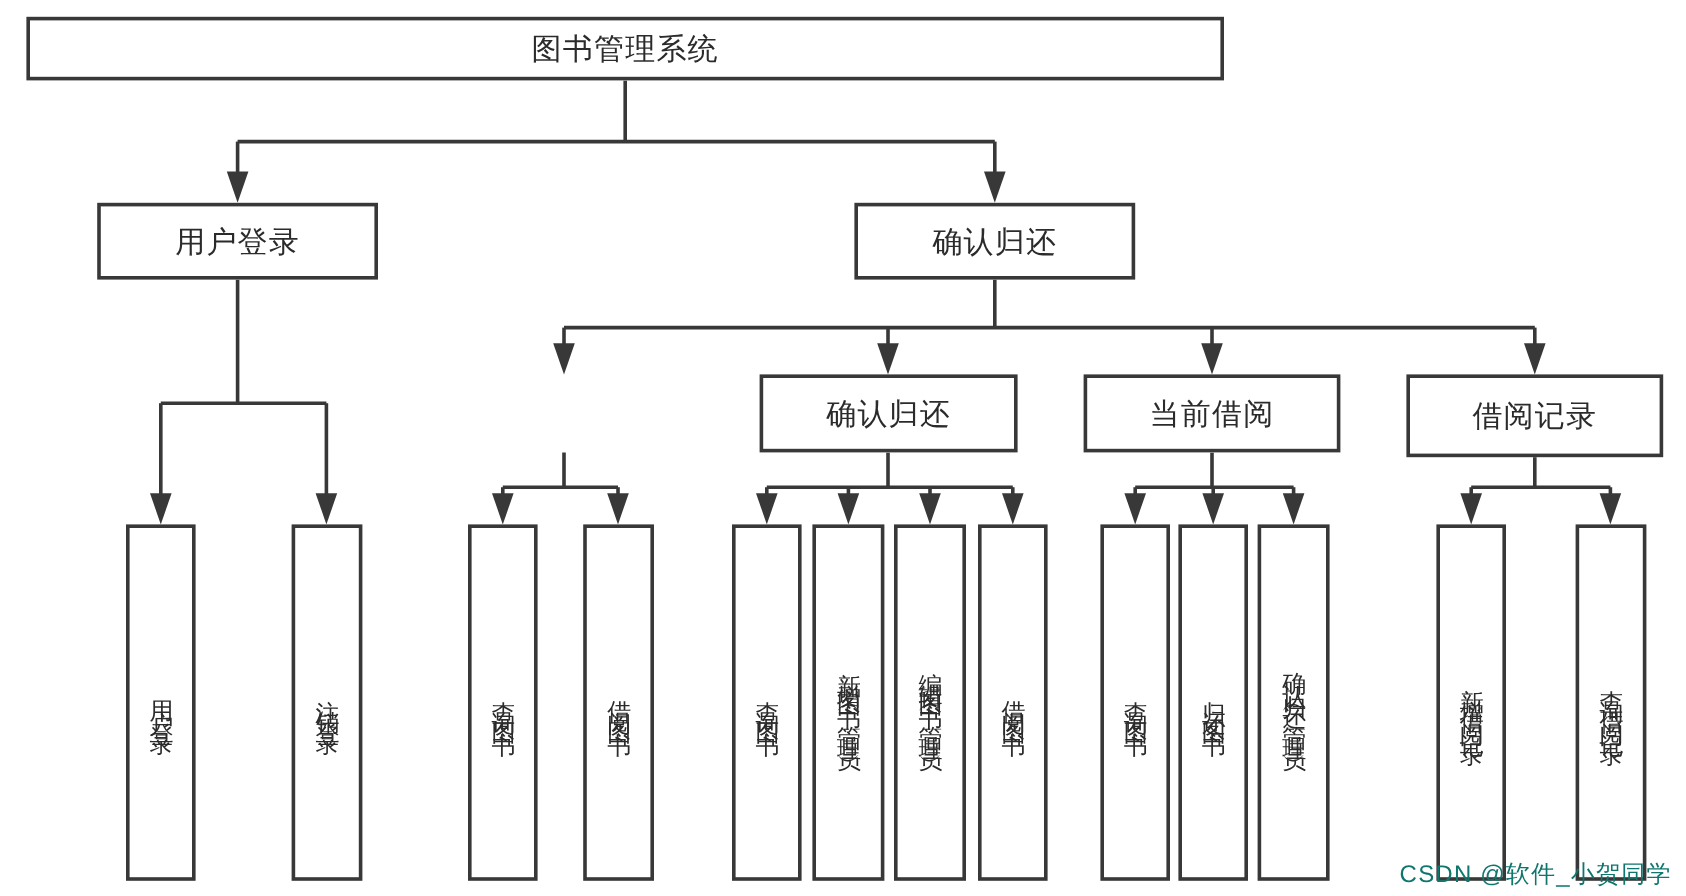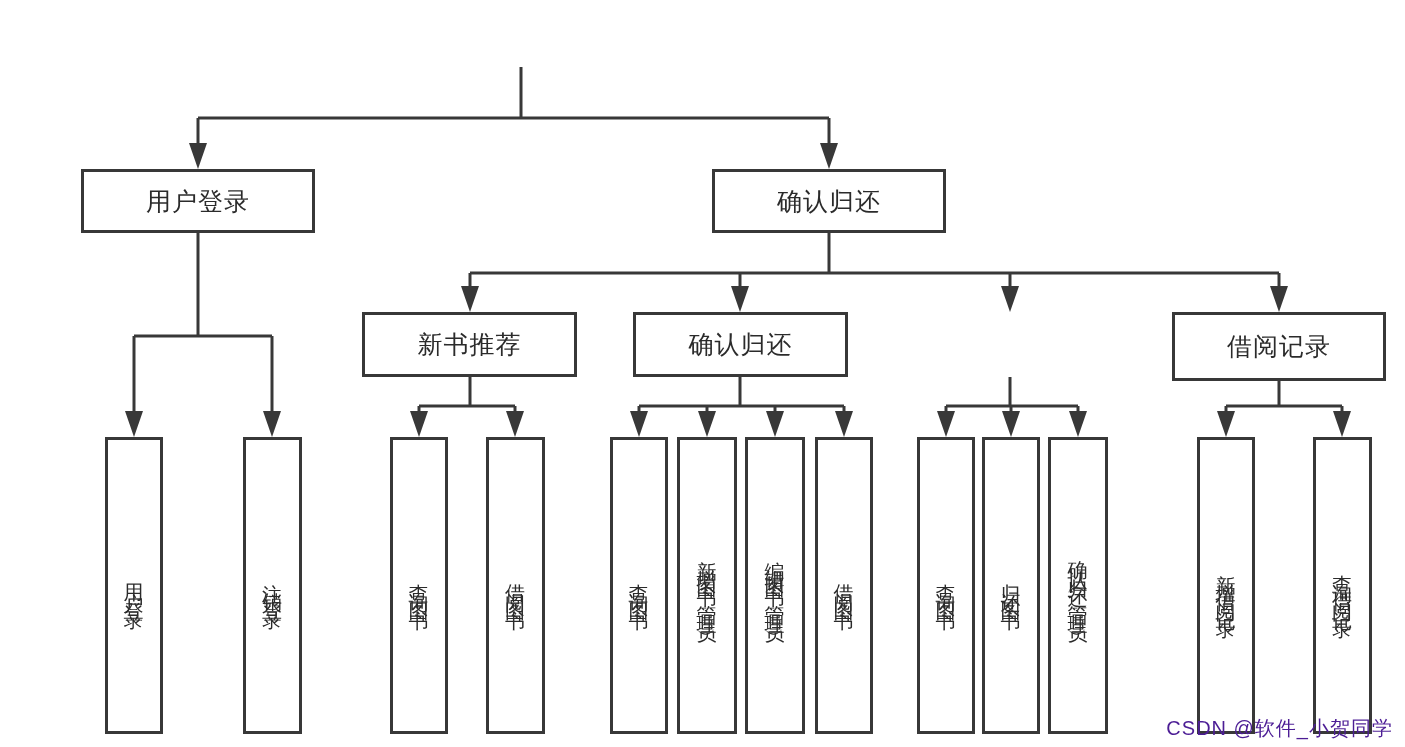--- a/index.html
+++ b/index.html
@@ -15,21 +15,21 @@
     border:3px solid #383838;display:flex;align-items:center;justify-content:center;
     text-align:center;
   }
   .hlabel{font-size:25px;letter-spacing:1px;white-space:nowrap;}
   .leaf .vlabel{
     writing-mode:vertical-rl;text-orientation:mixed;
     font-size:20px;letter-spacing:9px;line-height:1;white-space:nowrap;
   }
   .watermark{
     position:absolute;right:12px;bottom:5px;z-index:5;
-    font-size:20px;color:#4c1d95;letter-spacing:1px;white-space:nowrap;
+    font-size:20px;color:#0f766e;letter-spacing:1px;white-space:nowrap;
   }
 </style>
 </head>
 <body>
 
 <div class="canvas">
 
   <svg class="connectors" viewBox="0 0 1405 747" xmlns="http://www.w3.org/2000/svg">
 
     <path d="M521 67 V118 M198 118 H829"></path>
@@ -78,33 +78,36 @@
     <path d="M1078 406 V414"></path>
       <polygon points="1069,411 1087,411 1078,437"></polygon>
 
     <path d="M1279 377 V406 M1226 406 H1342"></path>
     <path d="M1226 406 V414"></path>
       <polygon points="1217,411 1235,411 1226,437"></polygon>
     <path d="M1342 406 V414"></path>
       <polygon points="1333,411 1351,411 1342,437"></polygon>
   </svg>
 
+  <div class="box" style="left:22px;top:14px;width:998px;height:53px">
+    <span class="hlabel">图书管理系统</span>
+  </div>
 
   <div class="box" style="left:81px;top:169px;width:234px;height:64px">
     <span class="hlabel">用户登录</span>
   </div>
   <div class="box" style="left:712px;top:169px;width:234px;height:64px">
     <span class="hlabel">确认归还</span>
   </div>
 
-  <div class="box" style="left:362px;top:312px;width:215px;height:65px">
-    <span class="hlabel">新书推荐</span>
-  </div>
   <div class="box" style="left:633px;top:312px;width:215px;height:65px">
     <span class="hlabel">确认归还</span>
+  </div>
+  <div class="box" style="left:903px;top:312px;width:214px;height:65px">
+    <span class="hlabel">当前借阅</span>
   </div>
   <div class="box" style="left:1172px;top:312px;width:214px;height:69px">
     <span class="hlabel">借阅记录</span>
   </div>
 
   <div class="box leaf" style="left:105px;top:437px;width:58px;height:297px">
     <span class="vlabel">用户登录</span>
   </div>
   <div class="box leaf" style="left:243px;top:437px;width:59px;height:297px">
     <span class="vlabel">注销登录</span>

